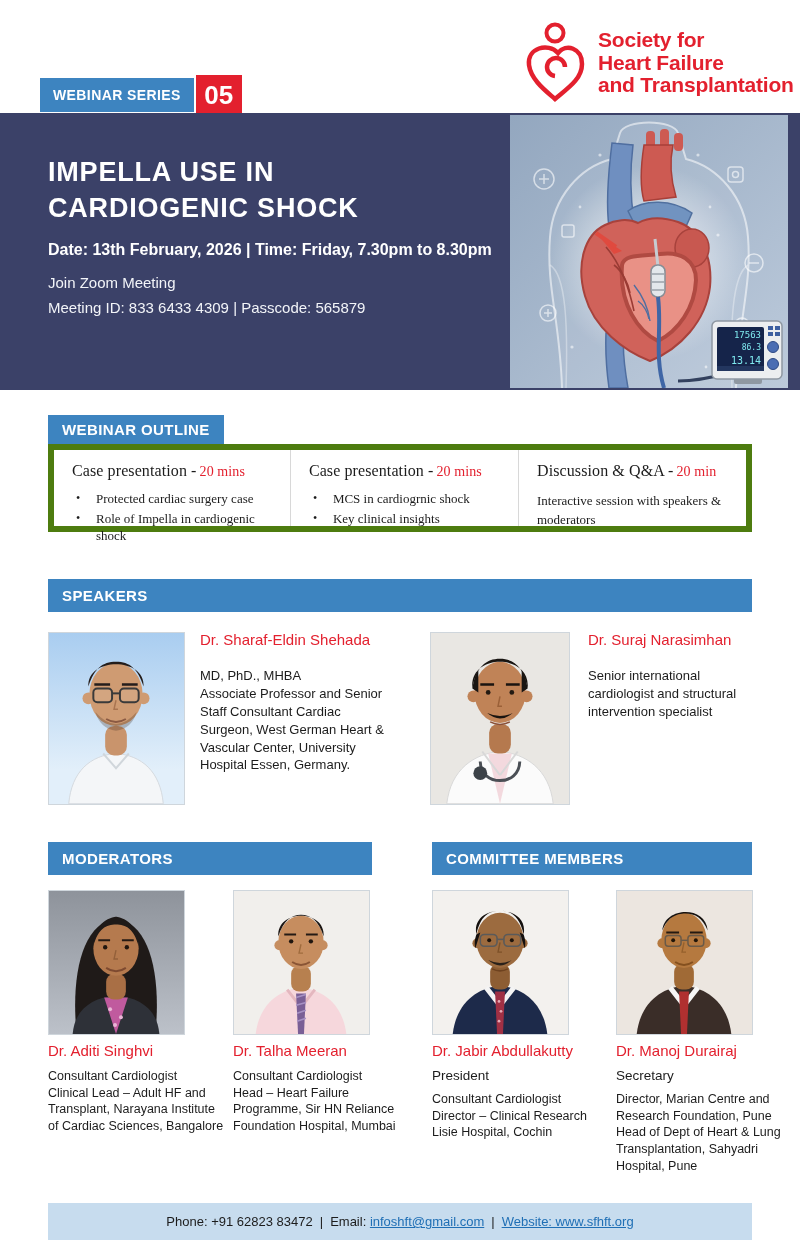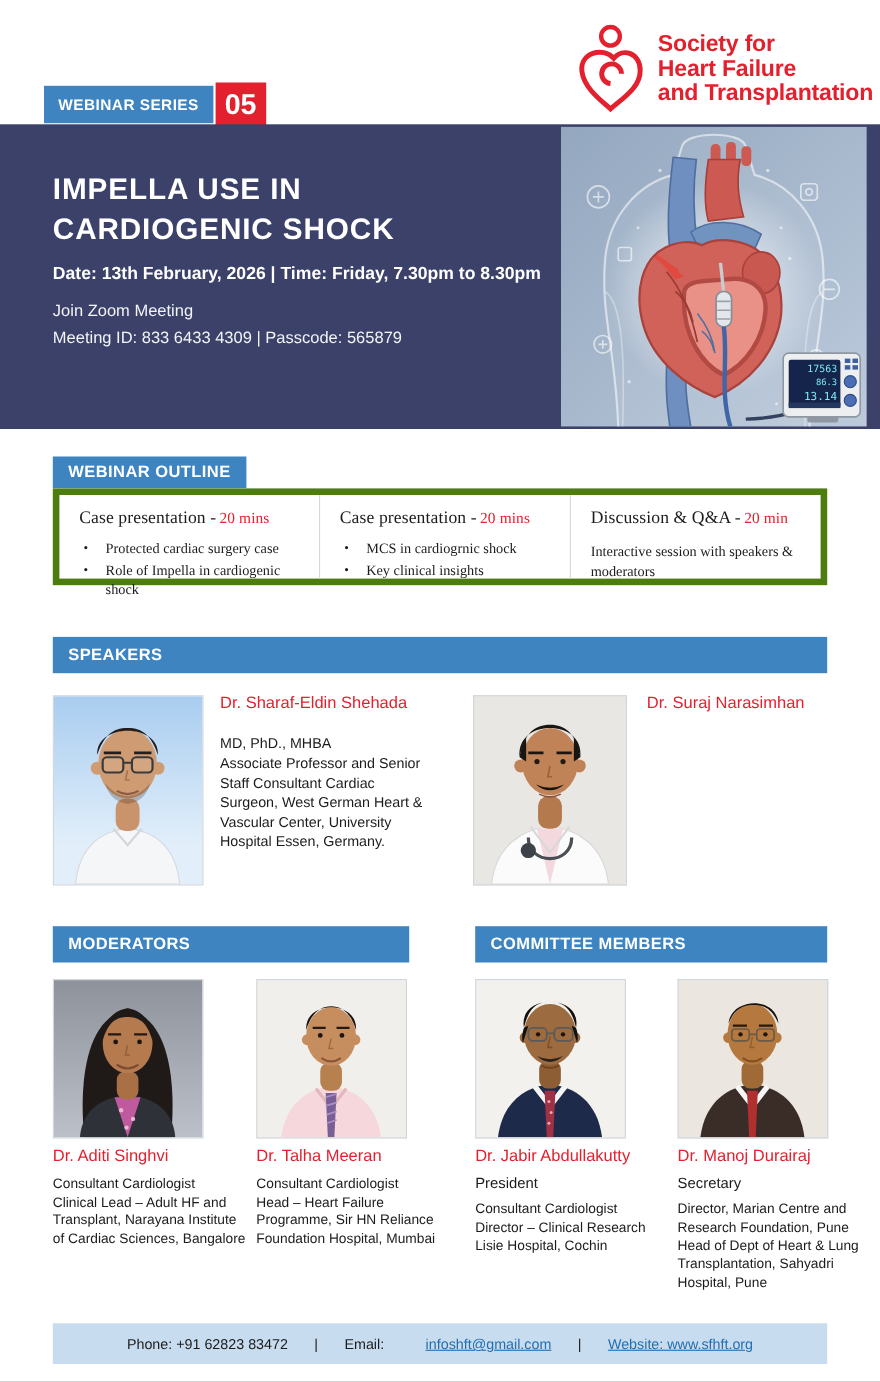--- a/index.html
+++ b/index.html
@@ -66,21 +66,21 @@
   .prof { position:absolute; top:1042px; }
   .prof1 { left:48px; width:180px; }
   .prof2 { left:233px; width:172px; }
   .prof3 { left:432px; width:160px; }
   .prof4 { left:616px; width:170px; }
   .prof .p-name { margin-bottom:7px; }
   .p-role { font-size:13.5px; color:#1c1c1c; margin-bottom:8px; }
   .p-small { font-size:12.5px; color:#1c1c1c; line-height:1.34; }
 
   
-  .footer { position:absolute; top:1203px; left:48px; width:704px; height:37px; background:#c7dcee; display:flex; align-items:center; justify-content:center; font-size:13px; color:#1c1c1c;gap:17px; }
+  .footer { position:absolute; top:1203px; left:48px; width:704px; height:37px; background:#c7dcee; display:flex; align-items:center; justify-content:center; font-size:13px; color:#1c1c1c; }
   .footer a { color:#1f6fb5; text-decoration:underline; cursor:pointer; }
   .fsep { margin:0 7px; }
 </style>
 </head>
 <body>
 
 <div class="page">
 
   <div class="logo">
     <svg width="74" height="82" viewBox="0 0 74 82">
@@ -287,20 +287,21 @@
       <path d="M50 52 h14 M76 52 h14" stroke="#1a1410" stroke-width="2.5"></path>
       <circle cx="58" cy="60" r="2.4" fill="#231a12"></circle>
         <circle cx="82" cy="60" r="2.4" fill="#231a12"></circle>
       <path d="M70 64 l-2 10 h4" fill="none" stroke="#9a6038" stroke-width="1.5"></path>
       <path d="M57 81 Q70 87 83 81 Q70 92 57 81 Z" fill="#1a1410"></path>
       <path d="M60 90 Q70 95 80 90" fill="none" stroke="#8a5038" stroke-width="1.5"></path>
     </svg>
   </div>
   <div class="sp-text sp-text2">
     <div class="p-name">Dr. Suraj Narasimhan</div>
+    <div class="p-desc">Senior international cardiologist and structural intervention specialist</div>
   </div>
 
   <div class="sec-header h-moderators">MODERATORS</div>
   <div class="sec-header h-committee">COMMITTEE MEMBERS</div>
 
   <div class="photo m-photo1">
     <svg viewBox="0 0 137 145">
       <path d="M28 145 C22 84 34 32 68 28 C102 32 114 84 108 145 Z" fill="#1f1a18"></path>
       <path d="M24 145 C26 120 44 108 68 106 C92 108 110 120 112 145 Z" fill="#2e3138"></path>
       <path d="M56 108 L68 145 L80 108 Z" fill="#c05a9e"></path>

